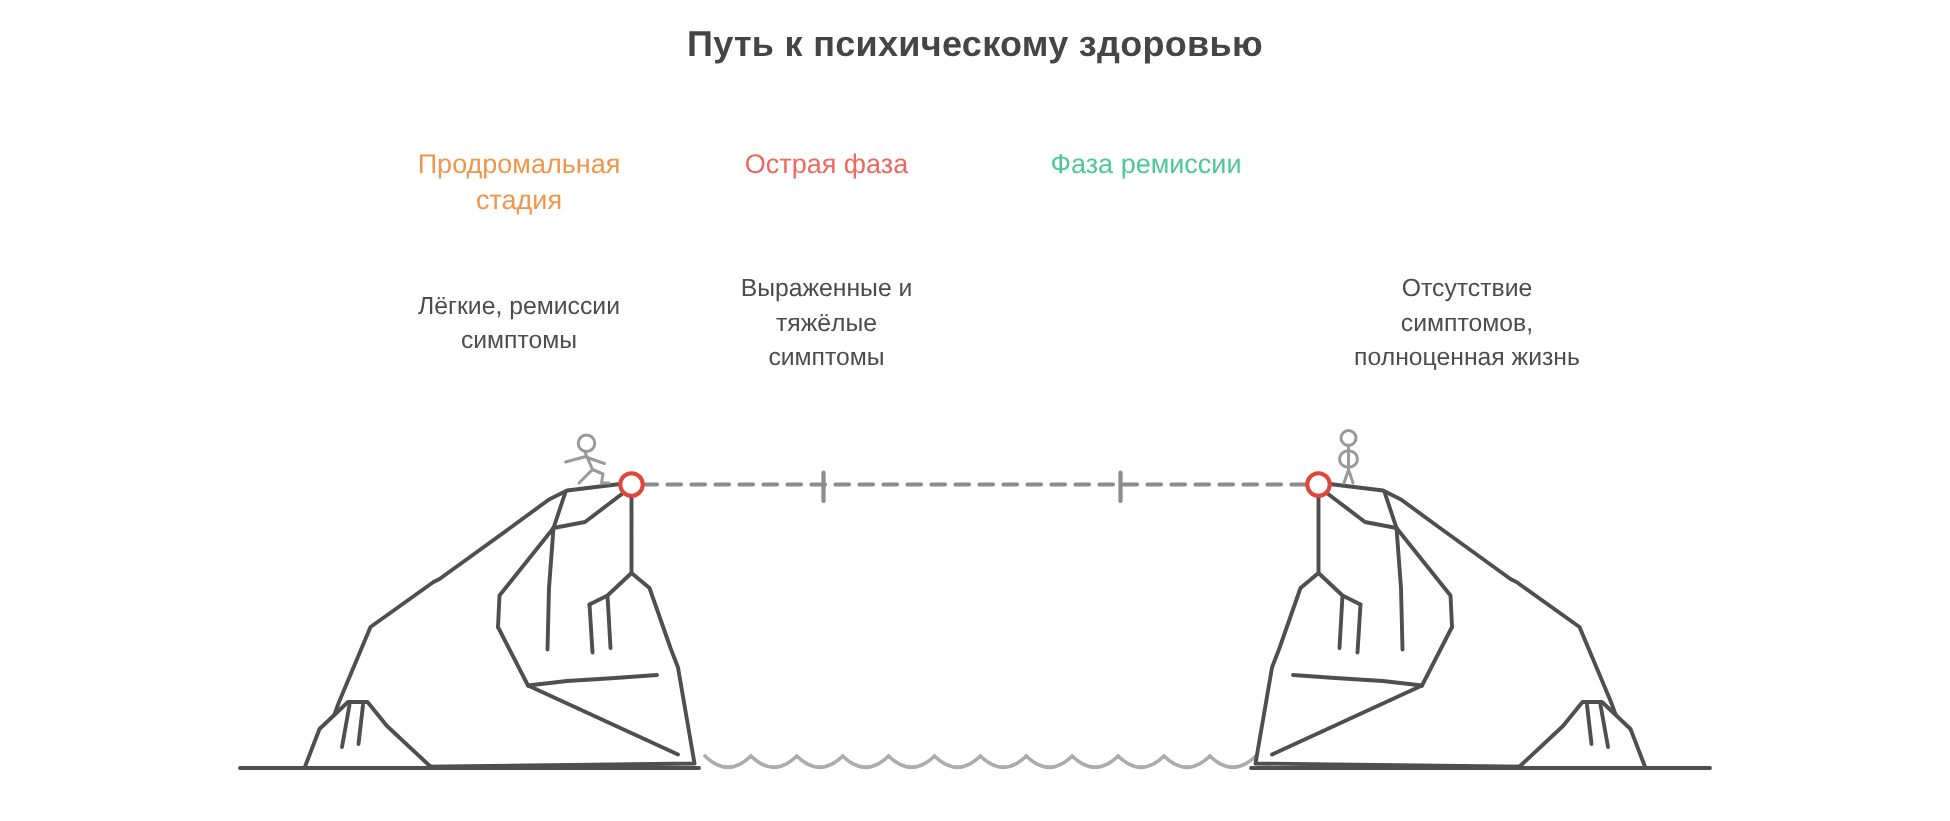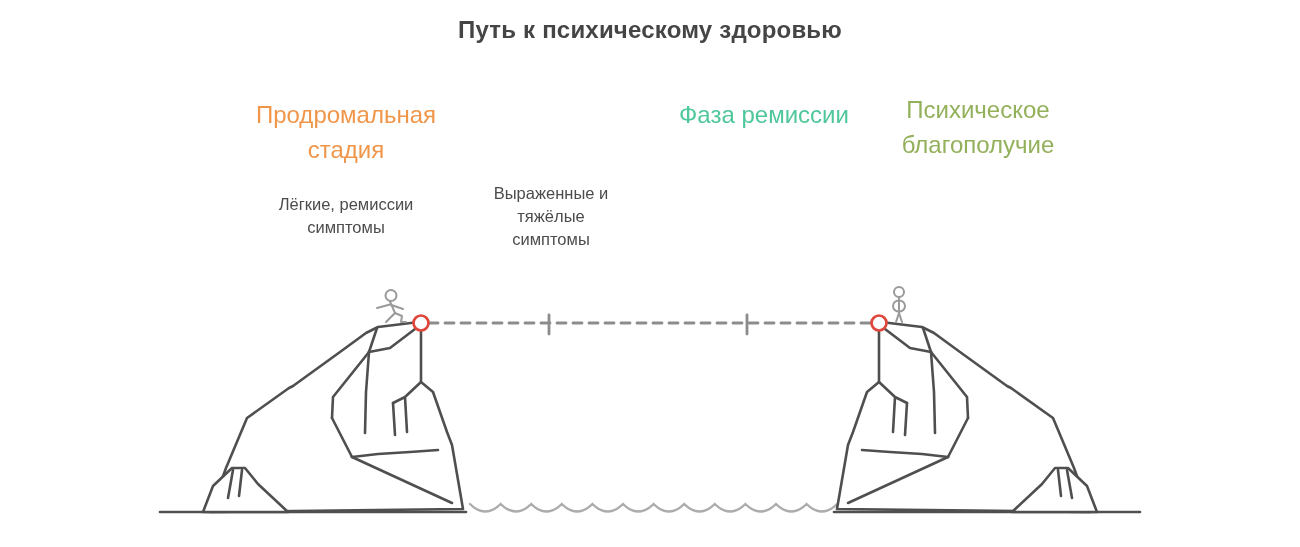--- a/index.html
+++ b/index.html
@@ -7,51 +7,53 @@
     width:1300px;height:547px;position:relative;background:#ffffff;overflow:hidden;
     font-family:"Liberation Sans","DejaVu Sans",sans-serif;
   }
   .page-title{
     position:absolute;top:16px;left:0;width:1300px;text-align:center;
     font-size:24px;font-weight:700;color:#454545;letter-spacing:.2px;
   }
   .stage{position:absolute;top:0;width:240px;height:270px;transform:translateX(-50%);}
   .stage-label{
     position:absolute;top:97px;left:50%;transform:translateX(-50%);width:240px;
-    text-align:center;font-size:24px;font-weight:500;line-height:35px;white-space:pre-line;
+    text-align:center;font-size:18px;font-weight:500;line-height:24px;white-space:pre-line;
   }
   .stage.raised .stage-label{top:92px;}
   .stage-desc{
     position:absolute;top:216px;left:50%;transform:translate(-50%,-50%);width:240px;
     text-align:center;font-size:16.5px;line-height:23px;color:#4c4c4c;white-space:pre-line;
   }
   .scene{position:absolute;left:0;top:272px;width:1300px;height:275px;}
 </style>
 </head>
 <body>
 
 <div class="page-title">Путь к психическому здоровью</div>
 
 <div class="stage" style="left:346px">
   <div class="stage-label" style="color: rgb(240, 150, 75);">Продромальная
 стадия</div>
   <div class="stage-desc">Лёгкие, ремиссии
 симптомы</div>
 </div>
 <div class="stage" style="left:551px">
+  <div class="stage-label" style="color: rgb(238, 104, 94);">Острая фаза</div>
   <div class="stage-desc">Выраженные и
 тяжёлые
 симптомы</div>
 </div>
 <div class="stage" style="left:764px">
   <div class="stage-label" style="color: rgb(78, 199, 154);">Фаза ремиссии</div>
 </div>
 <div class="stage raised" style="left:978px">
-  <div class="stage-label" style="color: rgb(147, 176, 90);">Психическое
-благополучие</div>
+  <div class="stage-desc">Отсутствие
+симптомов,
+полноценная жизнь</div>
 </div>
 
 <svg class="scene" viewBox="0 0 1300 275">
 
   <path d="M160,240 H466" stroke="#4F4F4F" stroke-width="2.6" fill="none" stroke-linecap="round"></path>
   <path d="M834,240 H1140" stroke="#4F4F4F" stroke-width="2.6" fill="none" stroke-linecap="round"></path>
 
   <path d="M470,232 q15.3,15 30.6,0 q15.3,15 30.6,0 q15.3,15 30.6,0 q15.3,15 30.6,0 q15.3,15 30.6,0 q15.3,15 30.6,0 q15.3,15 30.6,0 q15.3,15 30.6,0 q15.3,15 30.6,0 q15.3,15 30.6,0 q15.3,15 30.6,0 q15.3,15 30.6,0" stroke="#ACACAC" stroke-width="2.4" fill="none" stroke-linecap="round"></path>
 
   <g stroke="#8C8C8C" stroke-width="2.8" fill="none" stroke-linecap="round">

